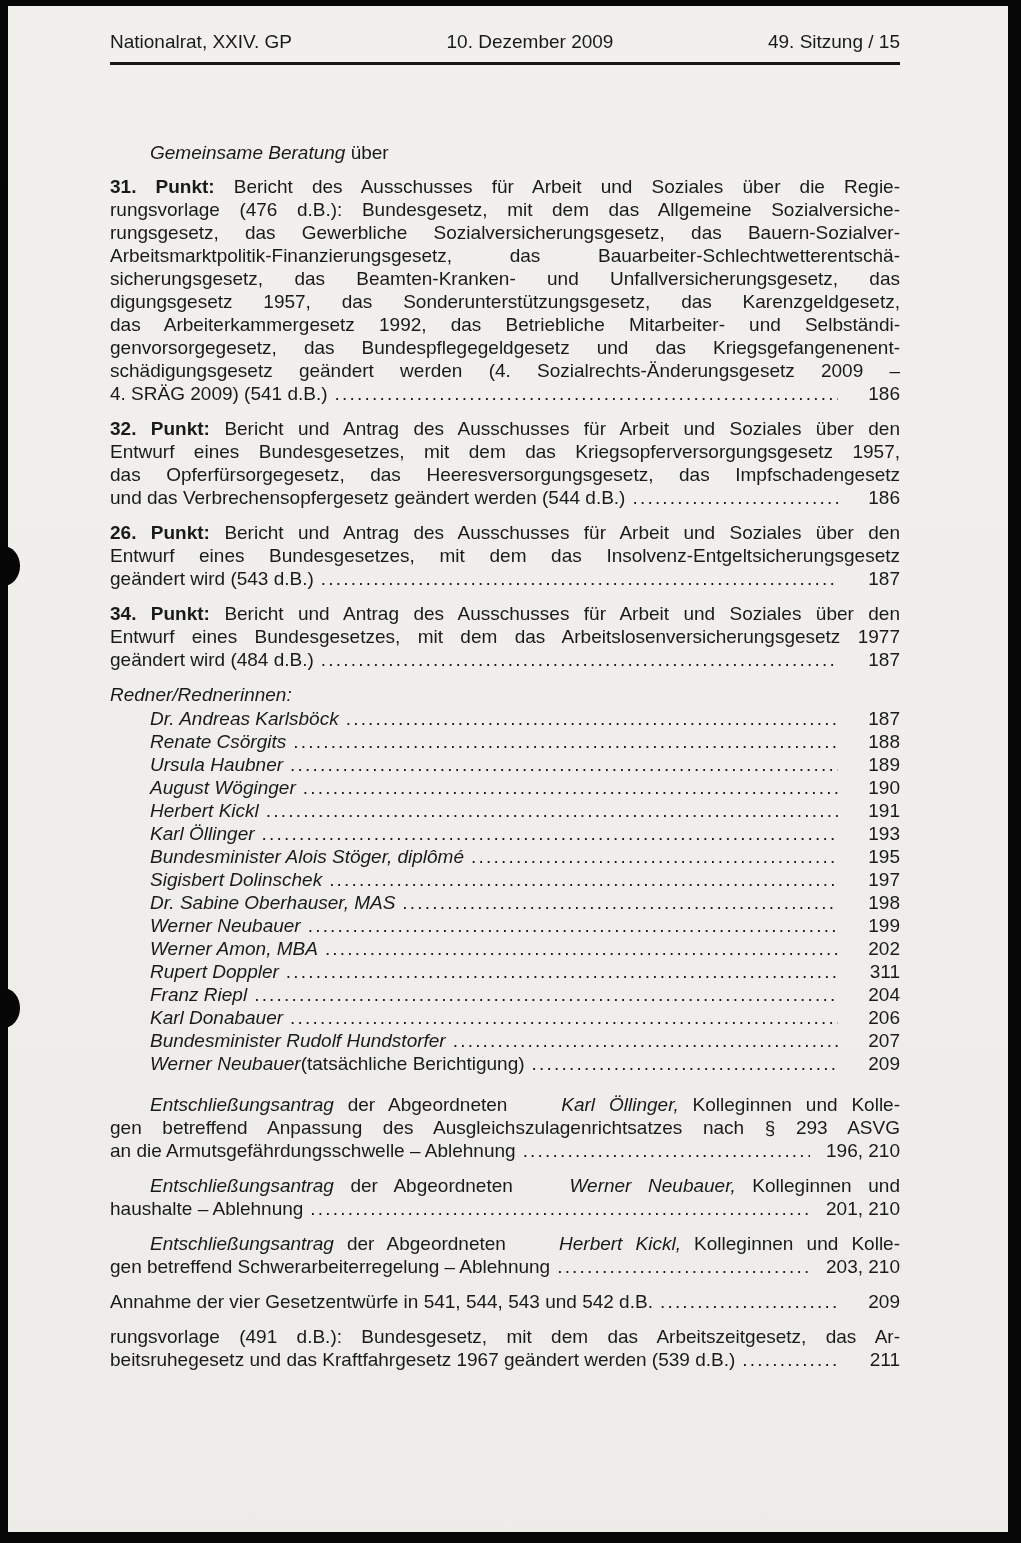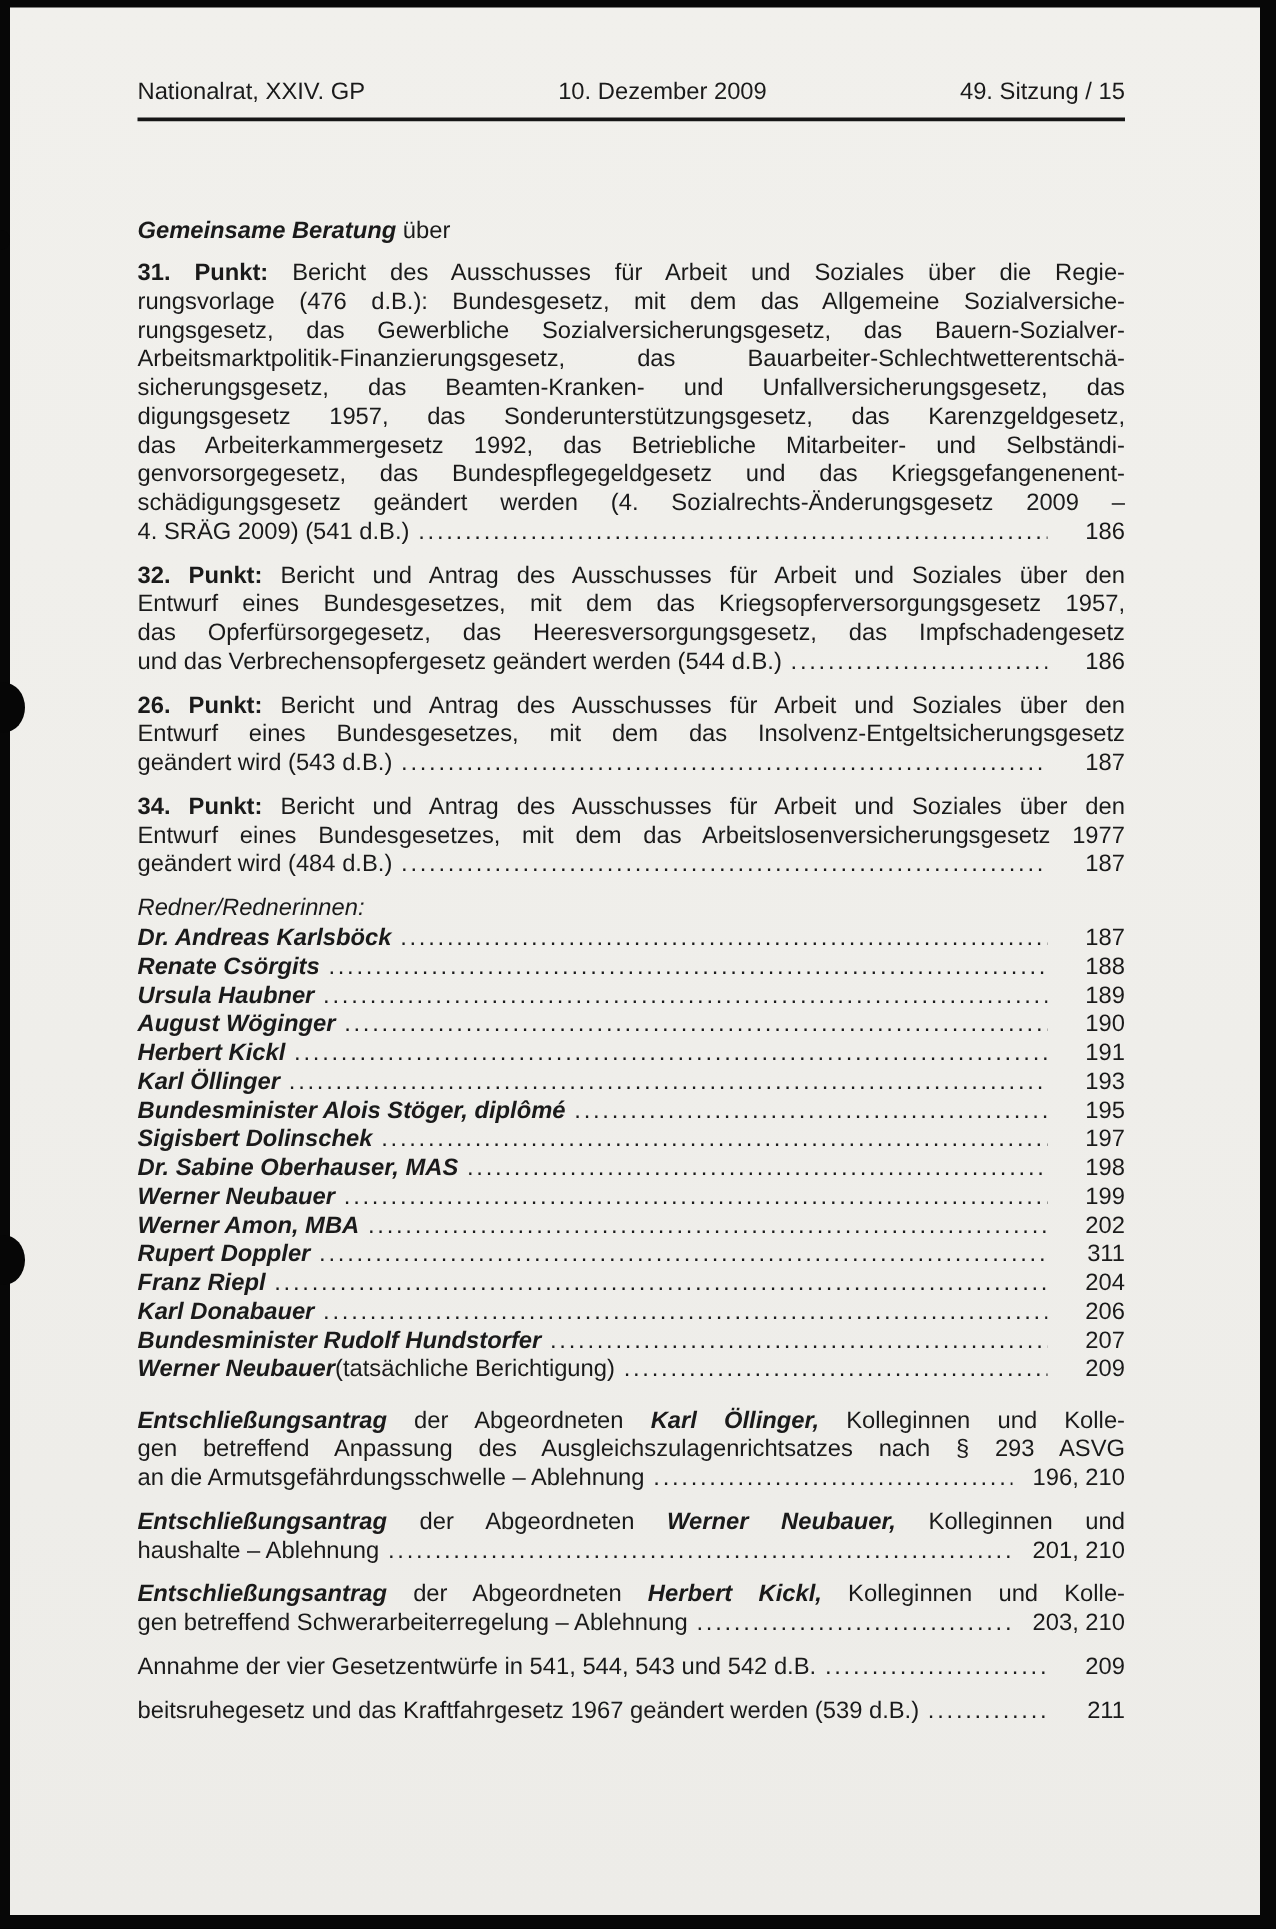--- a/index.html
+++ b/index.html
@@ -16,38 +16,38 @@
   .bump{position:absolute;background:#060606;border-radius:50%;}
   .bump1{left:-14px;top:546px;width:34px;height:40px;}
   .bump2{left:-14px;top:988px;width:34px;height:40px;}
   .bump3{left:-6px;top:184px;width:14px;height:16px;}
   .content{
     position:absolute;left:110px;top:6px;width:790px;
     font-size:19px;line-height:23px;
   }
   .hdr{
     display:flex;justify-content:space-between;align-items:baseline;
-    margin-top:56px;padding-bottom:9px;border-bottom:3.5px solid #161616;
+    margin-top:24px;padding-bottom:9px;border-bottom:3.5px solid #161616;
   }
   .toc{margin-top:76px;}
   .sec{margin-bottom:12px;}
   .sec-heading{margin-bottom:11px;}
   .sec-label{margin-bottom:1px;font-style:italic;}
   .sec-speakers{margin-bottom:18px;}
   .jline{text-align:justify;text-align-last:justify;}
   .lline{text-align:left;}
   .dotrow{display:flex;align-items:baseline;}
   .dotrow .rowtext{flex:none;white-space:nowrap;}
   .dots{
     flex:1 1 auto;min-width:0;overflow:hidden;white-space:nowrap;
     letter-spacing:2.2px;margin:0 16px 0 7px;
   }
   .page{flex:none;min-width:46px;text-align:right;}
   .seg-b{font-weight:700;}
-  .seg-bi{font-weight:700;font-style:italic;}
+  .seg-bi{font-weight:400;font-style:italic;margin-left:40px;}
 </style>
 </head>
 <body>
 
 <div class="scan">
   <div class="paper"></div>
   <div class="bump bump1"></div>
   <div class="bump bump2"></div>
   <div class="bump bump3"></div>
 
@@ -217,20 +217,21 @@
           </div>
         </div>
         <div class="sec sec-entry">
           <div class="dotrow">
             <span class="rowtext"><span>Annahme der vier Gesetzentwürfe in 541, 544, 543 und 542 d.B.</span></span>
             <span class="dots">..........................................................................................................................................................................</span>
             <span class="page">209</span>
           </div>
         </div>
         <div class="sec sec-entry">
+          <div class="jline"><span>rungsvorlage (491 d.B.): Bundesgesetz, mit dem das Arbeitszeitgesetz, das Ar-</span></div>
           <div class="dotrow">
             <span class="rowtext"><span>beitsruhegesetz und das Kraftfahrgesetz 1967 geändert werden (539 d.B.)</span></span>
             <span class="dots">..........................................................................................................................................................................</span>
             <span class="page">211</span>
           </div>
         </div>
       </div>
   </div>
 </div>
 

